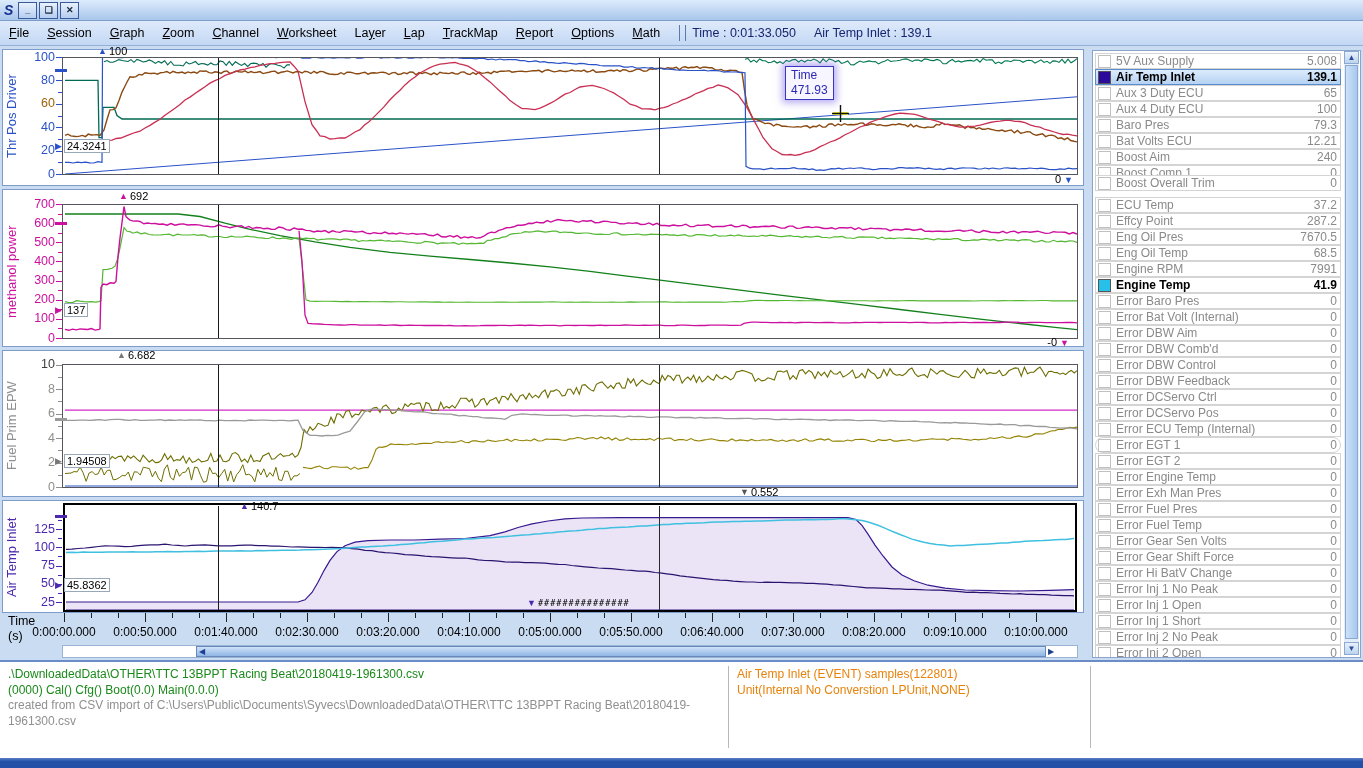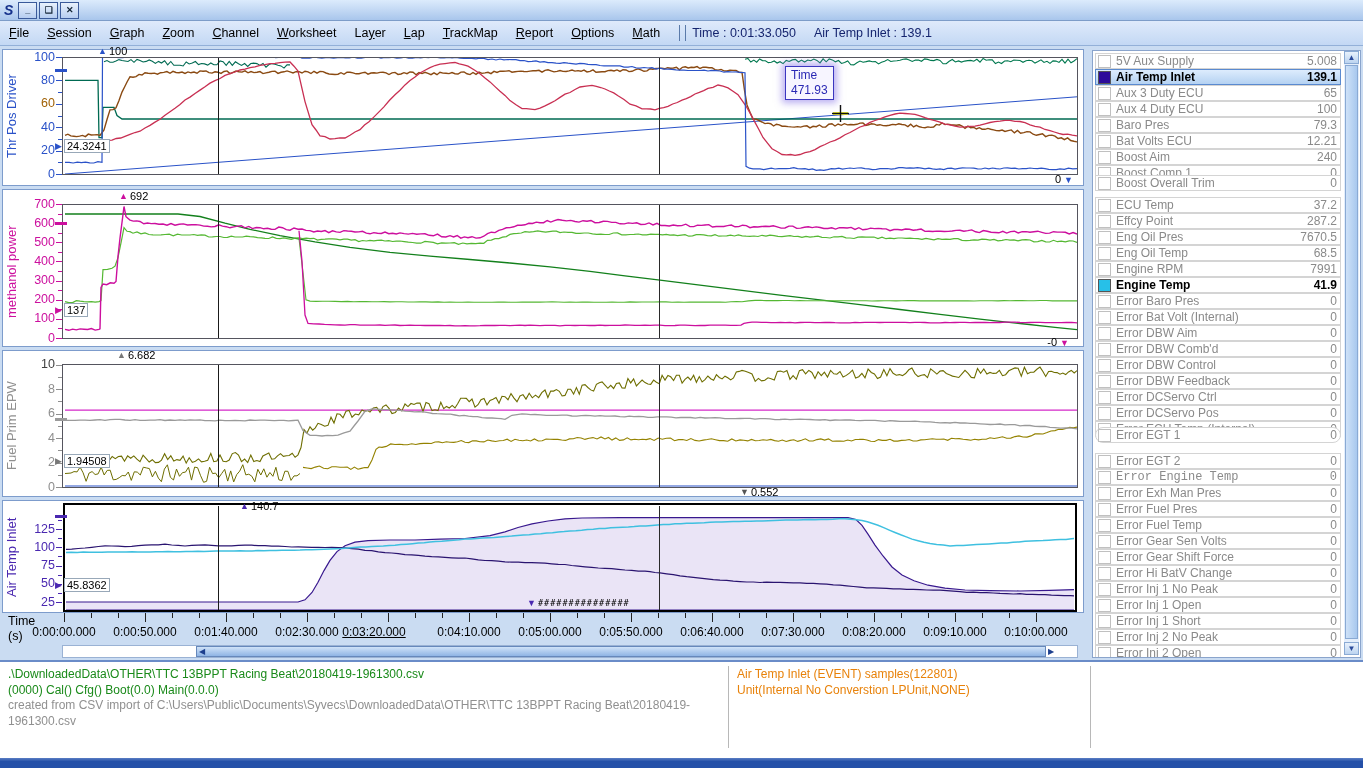--- a/index.html
+++ b/index.html
@@ -258,21 +258,21 @@
       <div class="tx-min" style="left: 199px;"></div>
       <div class="tx-maj" style="left: 226px;"></div>
       <span class="tx-label" style="left: 181px;">0:01:40.000</span>
       <div class="tx-min" style="left: 253px;"></div>
       <div class="tx-min" style="left: 280px;"></div>
       <div class="tx-maj" style="left: 307px;"></div>
       <span class="tx-label" style="left: 262px;">0:02:30.000</span>
       <div class="tx-min" style="left: 334px;"></div>
       <div class="tx-min" style="left: 361px;"></div>
       <div class="tx-maj" style="left: 388px;"></div>
-      <span class="tx-label" style="left: 329px; text-decoration: underline;">0:03:20.000</span>
+      <span class="tx-label" style="left: 343px;">0:03:20.000</span>
       <div class="tx-min" style="left: 415px;"></div>
       <div class="tx-min" style="left: 442px;"></div>
       <div class="tx-maj" style="left: 469px;"></div>
       <span class="tx-label" style="left: 424px;">0:04:10.000</span>
       <div class="tx-min" style="left: 496px;"></div>
       <div class="tx-min" style="left: 523px;"></div>
       <div class="tx-maj" style="left: 550px;"></div>
       <span class="tx-label" style="left: 505px;">0:05:00.000</span>
       <div class="tx-min" style="left: 577px;"></div>
       <div class="tx-min" style="left: 604px;"></div>
@@ -421,31 +421,31 @@
         <div class="ch-row" style="top: 354px;">
           <div class="sw"></div>
           <span class="nm">Error DCServo Pos</span>
           <span class="vl">0</span>
         </div>
         <div class="ch-row" style="top: 370px;">
           <div class="sw"></div>
           <span class="nm">Error ECU Temp (Internal)</span>
           <span class="vl">0</span>
         </div>
-        <div class="ch-row" style="top: 376px; border-radius: 8px;">
+        <div class="ch-row" style="top: 386px; border-radius: 8px;">
           <div class="sw"></div>
           <span class="nm">Error EGT 1</span>
           <span class="vl">0</span>
         </div>
         <div class="ch-row" style="top: 402px;">
           <div class="sw"></div>
           <span class="nm">Error EGT 2</span>
           <span class="vl">0</span>
         </div>
-        <div class="ch-row" style="top: 418px; font-family: Liberation Mono, monospace;">
+        <div class="ch-row" style="top: 418px;">
           <div class="sw"></div>
           <span class="nm">Error Engine Temp</span>
           <span class="vl">0</span>
         </div>
         <div class="ch-row" style="top: 434px;">
           <div class="sw"></div>
           <span class="nm">Error Exh Man Pres</span>
           <span class="vl">0</span>
         </div>
         <div class="ch-row" style="top: 450px;">

